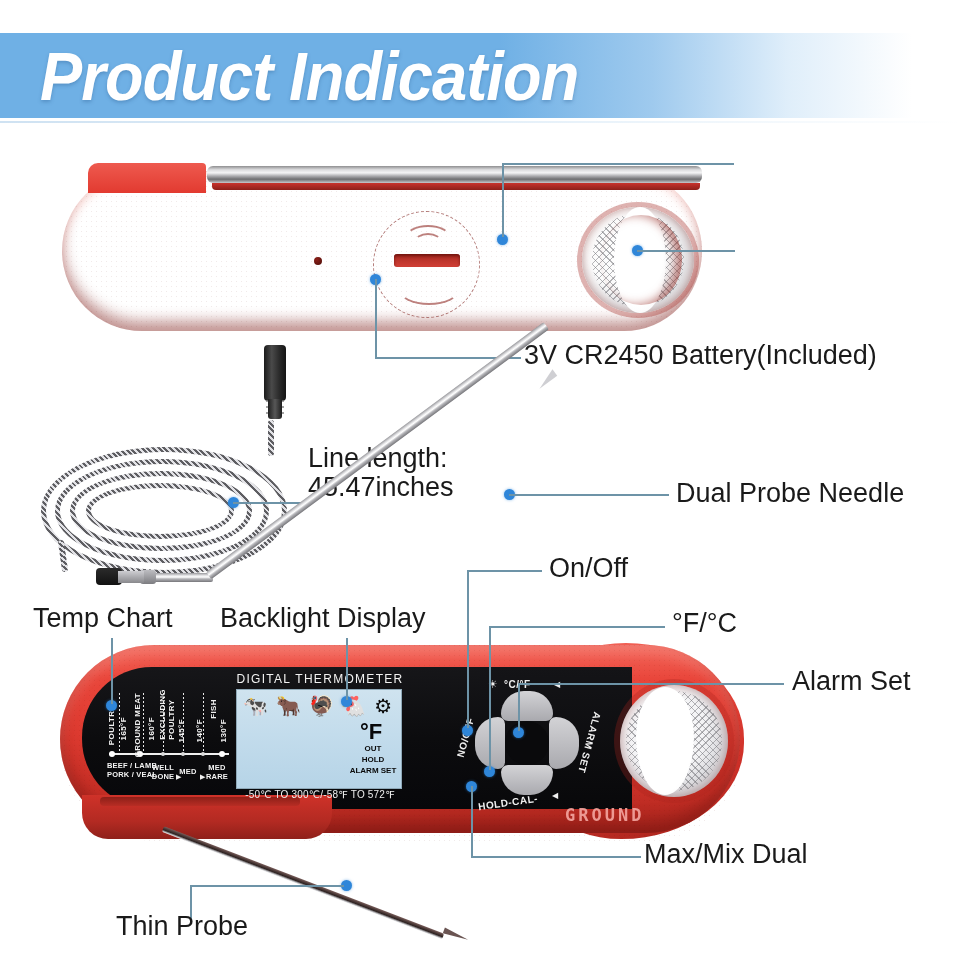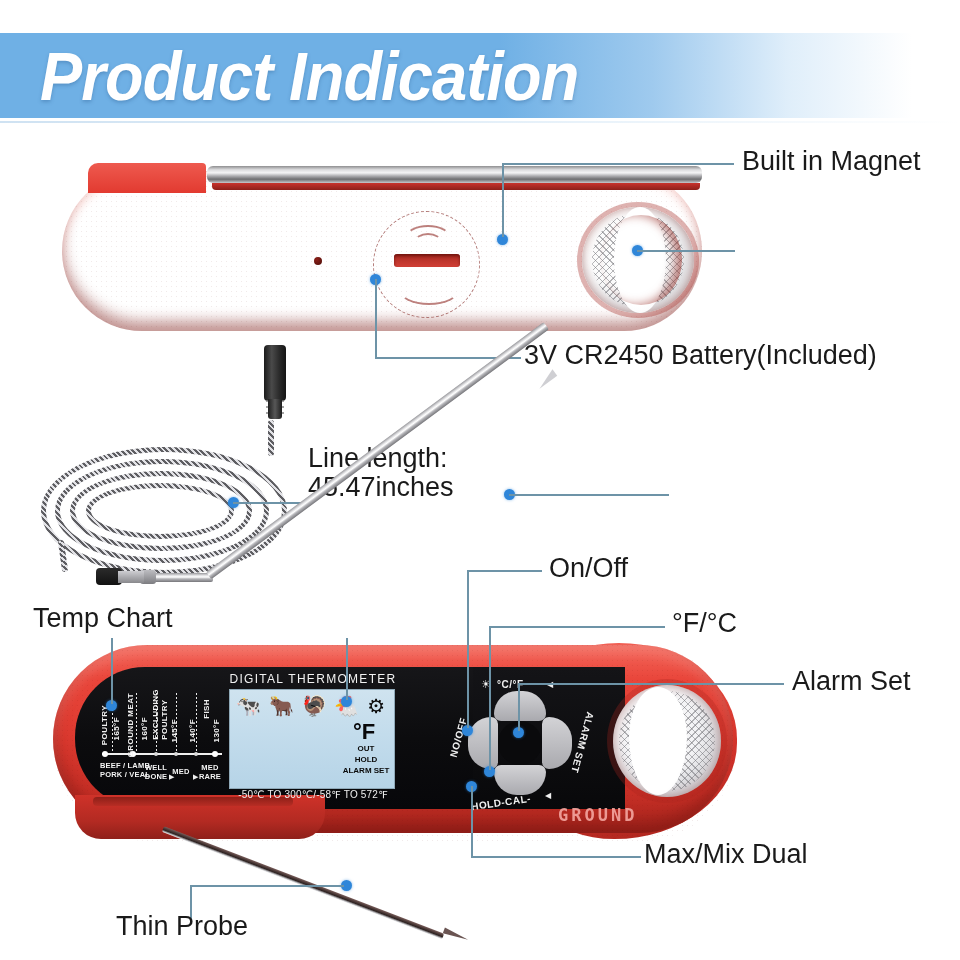--- a/index.html
+++ b/index.html
@@ -81,21 +81,21 @@
       repeating-linear-gradient(45deg,#5e5e62 0 2px,#e2e2e6 2px 4px) border-box;}
   .cable-seg{position:absolute;background:
       repeating-linear-gradient(45deg,#5e5e62 0 2px,#e2e2e6 2px 4px);}
 
   
   .needle{position:absolute;transform-origin:left center;}
   .needle-shaft{position:absolute;height:9px;border-radius:2px;
     background:linear-gradient(180deg,#9a9a9e 0%,#e8e8ea 30%,#ffffff 45%,#b5b5b9 65%,#76767a 100%);}
 
   
-  .dev2{position:absolute;left:53px;top:645px;width:680px;height:215px;}
+  .dev2{position:absolute;left:60px;top:645px;width:680px;height:215px;}
   .dev2-body{position:absolute;left:0;top:0;width:680px;height:188px;
     border-radius:94px 94px 94px 94px/94px 94px 94px 94px;
     background:linear-gradient(180deg,#f4675b 0%,#e9463b 18%,#dd3a30 48%,#c72f26 78%,#a8251d 100%);
     box-shadow:inset 0 -10px 16px rgba(110,18,14,.5),inset 0 8px 12px rgba(255,180,170,.3);}
   .dev2-right{position:absolute;left:452px;top:-2px;width:232px;height:196px;
     border-radius:50% 52% 54% 48%/50% 50% 50% 50%;
     background:linear-gradient(170deg,#f56a5e 0%,#e6453a 30%,#cf3129 65%,#aa251d 100%);}
   .dev2-texture{position:absolute;left:0;top:0;width:684px;height:196px;border-radius:96px;
     opacity:.15;
     background-image:radial-gradient(rgba(255,255,255,.6) .6px,transparent .7px),
@@ -193,21 +193,20 @@
 
     <div class="opener1"></div>
     <div class="opener1-mesh"></div>
     <div class="opener1-lip"></div>
     <div class="opener1-inner"></div>
   </div>
 
   <div class="dot" style="left:497px;top:234px;"></div>
   <div class="line vline" style="left:502px;top:163px;height:74px;"></div>
   <div class="line hline" style="left:502px;top:163px;width:232px;"></div>
-  <div class="lbl" style="left:742px;top:146px;">Built in Magnet</div>
 
   <div class="dot" style="left:632px;top:245px;"></div>
   <div class="line hline" style="left:637px;top:250px;width:98px;"></div>
 
   <div class="dot" style="left:370px;top:274px;"></div>
   <div class="line vline" style="left:375px;top:279px;height:80px;"></div>
   <div class="line hline" style="left:375px;top:357px;width:146px;"></div>
   <div class="lbl" style="left:524px;top:340px;">3V CR2450 Battery(Included)</div>
 
   <div class="plug"></div>
@@ -239,20 +238,21 @@
               transform:rotate(-36.5deg);"></div>
   <div style="position:absolute;left:140px;top:570px;width:16px;height:14px;border-radius:3px;
               background:linear-gradient(180deg,#bdbdc1,#7d7d81);"></div>
   <div style="position:absolute;left:96px;top:568px;width:26px;height:17px;border-radius:4px;
               background:linear-gradient(180deg,#2b2b2b,#121212);"></div>
   <div style="position:absolute;left:118px;top:571px;width:26px;height:12px;
               background:linear-gradient(180deg,#cdcdd1,#89898d);"></div>
 
   <div class="dot" style="left:504px;top:489px;"></div>
   <div class="line hline" style="left:509px;top:494px;width:160px;"></div>
+  <div class="lbl" style="left:676px;top:478px;">Dual Probe Needle</div>
 
   <div class="dev2">
     <div class="dev2-right"></div>
     <div class="dev2-body"></div>
     <div class="dev2-texture"></div>
     <div class="dev2-face"></div>
     <div class="dev2-face2"></div>
     <div class="dev2-handle"></div>
     <div class="dev2-slotline"></div>
 
@@ -339,20 +339,21 @@
   <div class="line vline" style="left:467px;top:570px;height:158px;"></div>
   <div class="line hline" style="left:467px;top:570px;width:75px;"></div>
   <div class="lbl" style="left:549px;top:553px;">On/Off</div>
 
   <div class="dot" style="left:106px;top:700px;"></div>
   <div class="line vline" style="left:111px;top:638px;height:66px;"></div>
   <div class="lbl" style="left:33px;top:603px;">Temp Chart</div>
 
   <div class="dot" style="left:341px;top:696px;"></div>
   <div class="line vline" style="left:346px;top:638px;height:62px;"></div>
+  <div class="lbl" style="left:220px;top:603px;">Backlight Display</div>
 
   <div class="dot" style="left:484px;top:766px;"></div>
   <div class="line vline" style="left:489px;top:626px;height:144px;"></div>
   <div class="line hline" style="left:489px;top:626px;width:176px;"></div>
   <div class="lbl" style="left:672px;top:608px;">°F/°C</div>
 
   <div class="dot" style="left:513px;top:727px;"></div>
   <div class="line vline" style="left:518px;top:683px;height:48px;"></div>
   <div class="line hline" style="left:518px;top:683px;width:266px;"></div>
   <div class="lbl" style="left:792px;top:666px;">Alarm Set</div>

